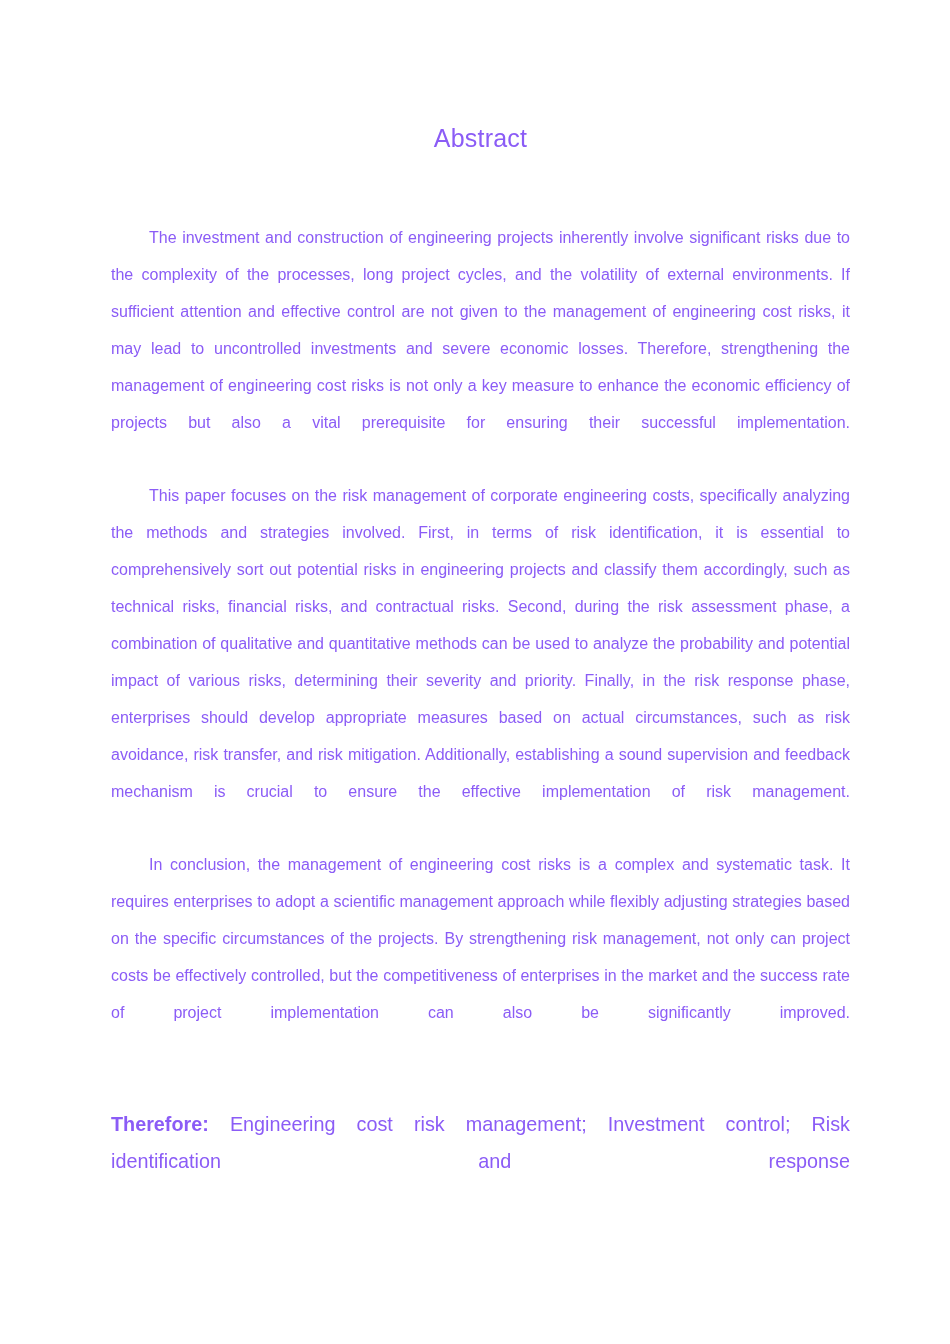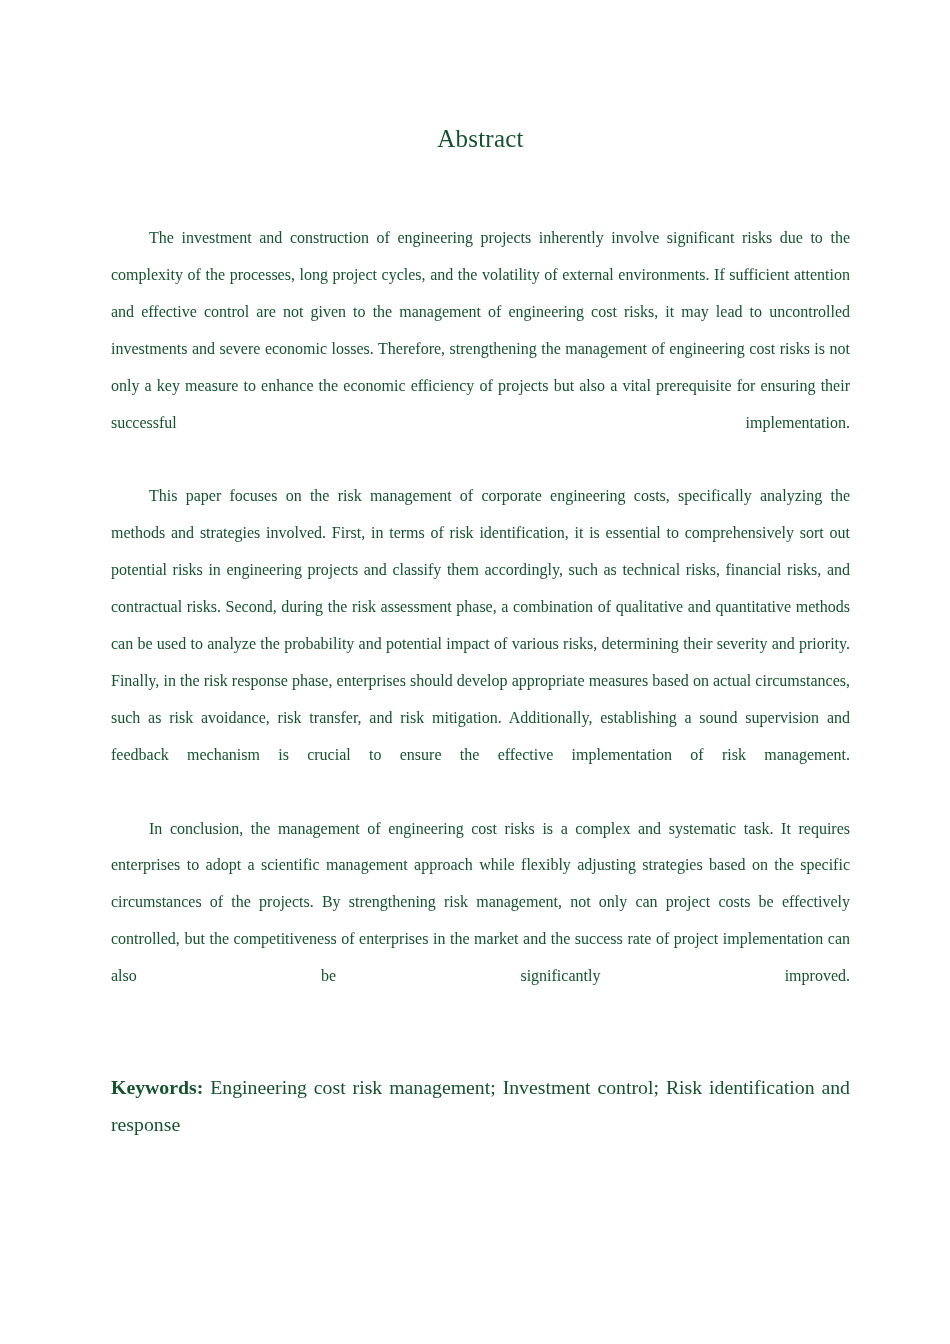--- a/index.html
+++ b/index.html
@@ -8,22 +8,22 @@
     padding: 0;
     background: #ffffff;
   }
 
   .page {
     position: relative;
     width: 950px;
     height: 1344px;
     background: #ffffff;
     overflow: hidden;
-    font-family: Liberation Serif, serif;
-    color: #14532d;
+    font-family: Liberation Sans, sans-serif;
+    color: #8b5cf6;
     box-sizing: border-box;
   }
 
   
   .content {
     position: absolute;
     left: 111px;
     top: 0;
     width: 739px;
   }
@@ -93,19 +93,19 @@
     <h1 class="doc-title">Abstract</h1>
 
     <div class="body-block">
 
       <p class="para">The investment and construction of engineering projects inherently involve significant risks due to the complexity of the processes, long project cycles, and the volatility of external environments. If sufficient attention and effective control are not given to the management of engineering cost risks, it may lead to uncontrolled investments and severe economic losses. Therefore, strengthening the management of engineering cost risks is not only a key measure to enhance the economic efficiency of projects but also a vital prerequisite for ensuring their successful implementation.</p>
 
       <p class="para">This paper focuses on the risk management of corporate engineering costs, specifically analyzing the methods and strategies involved. First, in terms of risk identification, it is essential to comprehensively sort out potential risks in engineering projects and classify them accordingly, such as technical risks, financial risks, and contractual risks. Second, during the risk assessment phase, a combination of qualitative and quantitative methods can be used to analyze the probability and potential impact of various risks, determining their severity and priority. Finally, in the risk response phase, enterprises should develop appropriate measures based on actual circumstances, such as risk avoidance, risk transfer, and risk mitigation. Additionally, establishing a sound supervision and feedback mechanism is crucial to ensure the effective implementation of risk management.</p>
 
       <p class="para">In conclusion, the management of engineering cost risks is a complex and systematic task. It requires enterprises to adopt a scientific management approach while flexibly adjusting strategies based on the specific circumstances of the projects. By strengthening risk management, not only can project costs be effectively controlled, but the competitiveness of enterprises in the market and the success rate of project implementation can also be significantly improved.</p>
 
-      <p class="keywords"><span class="kw-label">Keywords:</span><span>&nbsp;</span><span>Engineering cost risk management; Investment control; Risk identification and response</span></p>
+      <p class="keywords"><span class="kw-label">Therefore:</span><span>&nbsp;</span><span>Engineering cost risk management; Investment control; Risk identification and response</span></p>
 
     </div>
 
   </div>
 
 </div>
 
 </body></html>

